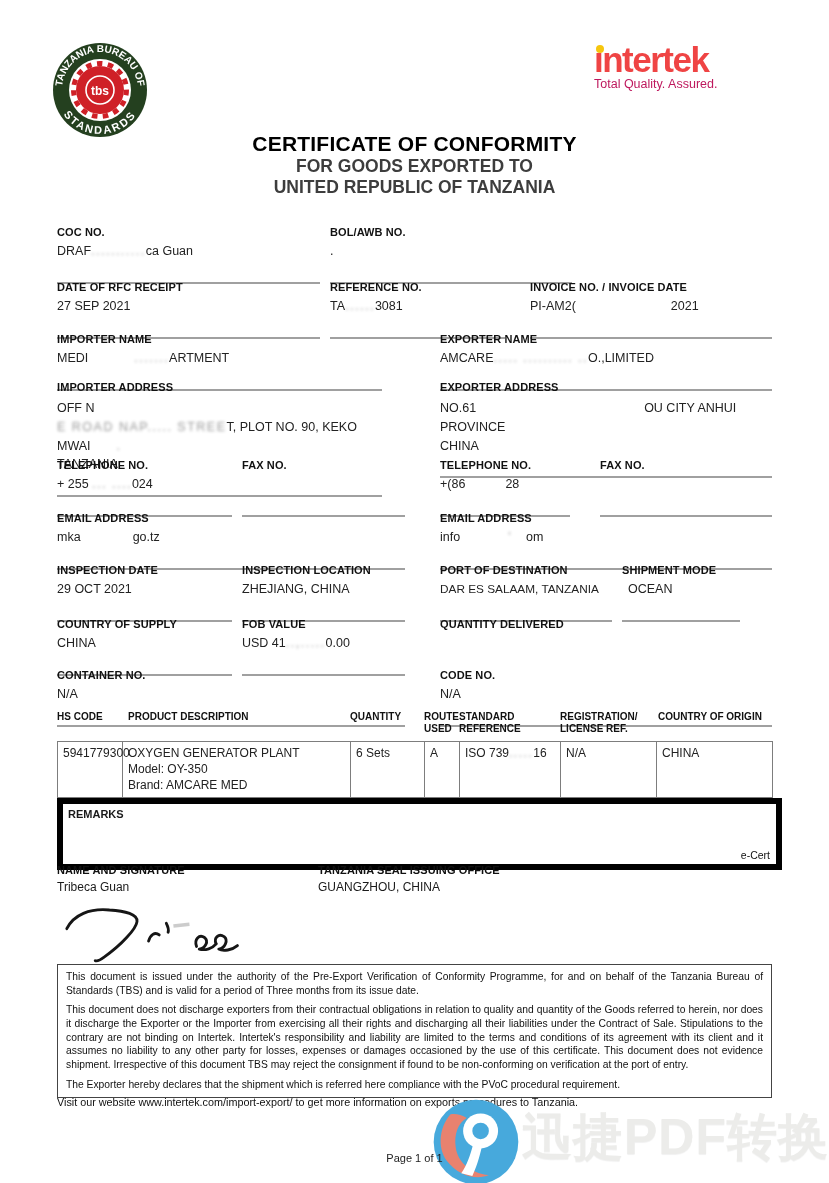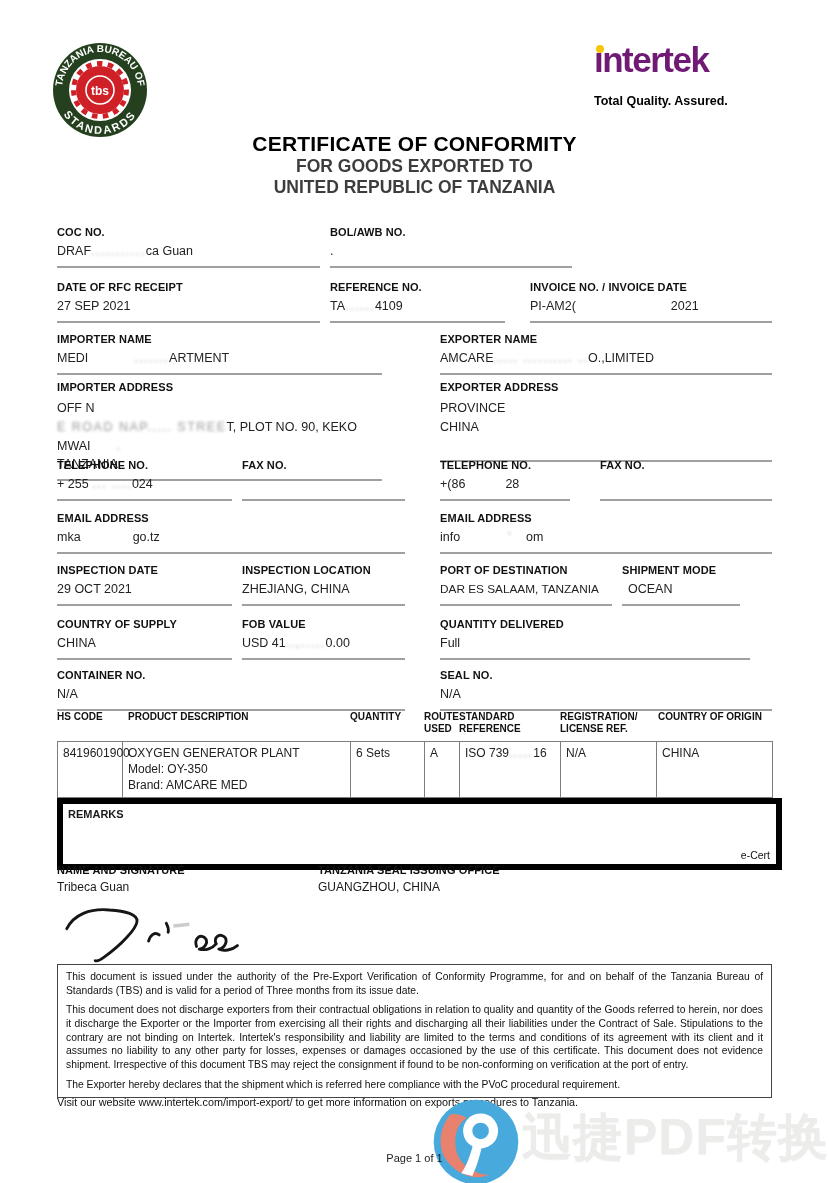--- a/index.html
+++ b/index.html
@@ -2,32 +2,32 @@
 <html><head>
 <meta charset="utf-8">
 <style>
   html,body{margin:0;padding:0;background:#fff;}
   #page{position:relative;width:829px;height:1183px;background:#fff;overflow:hidden;
         font-family:"Liberation Sans","DejaVu Sans",sans-serif;color:#1a1a1a;}
   .abs{position:absolute;}
   
   .tbs-logo{left:50px;top:40px;width:100px;height:100px;}
   .intertek{left:594px;top:42px;width:200px;}
-  .intertek .brand{position:relative;font-size:35px;font-weight:bold;letter-spacing:-1.5px;color:#701a75;line-height:1;}
+  .intertek .brand{position:relative;font-size:35px;font-weight:bold;letter-spacing:-1.5px;color:#ef4444;line-height:1;}
   .intertek .idot{position:absolute;left:2px;top:3px;width:8px;height:8px;border-radius:50%;background:#f6c60d;}
-  .intertek .tagline{font-size:12.5px;font-weight:bold;color:#000000;margin-top:17px;}
+  .intertek .tagline{font-size:12.5px;font-weight:normal;color:#be185d;margin-top:0;}
   
   .title{left:57px;top:132px;width:715px;text-align:center;}
   .title .t1{font-size:21px;font-weight:bold;color:#000;letter-spacing:.2px;}
   .title .t2,.title .t3{font-size:17.5px;font-weight:bold;color:#3d3d3d;line-height:1.22;}
   
   .row{position:absolute;left:57px;display:flex;align-items:flex-start;}
   .field{flex:0 0 auto;}
   .flabel{font-size:11px;font-weight:bold;color:#111;letter-spacing:.1px;white-space:nowrap;}
-  .fvalue{font-size:12.5px;color:#222;margin-top:6px;padding-bottom:5px;border-bottom:2px solid #a0a0a0;
+  .fvalue{font-size:12.5px;color:#222;margin-top:6px;padding-bottom:21px;border-bottom:2px solid #a0a0a0;
           min-height:17px;white-space:nowrap;}
   .fvalue.multiline{white-space:normal;line-height:1.5;min-height:56px;}
   .fvalue span{white-space:pre;}
   .gap{display:inline-block;}
   .redacted{filter:blur(1.6px);opacity:.6;letter-spacing:1.5px;color:#555;}
   
   .thead{position:absolute;left:57px;top:711px;display:grid;grid-template-columns:65px 228px 74px 35px 101px 96px 116px;}
   .th{font-size:10px;font-weight:bold;color:#111;line-height:1.2;padding-right:2px;}
   .trow{position:absolute;left:57px;top:741px;display:grid;grid-template-columns:65px 228px 74px 35px 101px 96px 116px;
         border-left:1px solid #7d7d7d;height:57px;}
@@ -102,21 +102,21 @@
     </div>
   </div>
 
   <div class="row" style="top:281px">
     <div class="field" style="width:263px;margin-right:10px">
       <div class="flabel">DATE OF RFC RECEIPT</div>
       <div class="fvalue">27 SEP 2021</div>
     </div>
     <div class="field" style="width:175px;margin-right:25px">
       <div class="flabel">REFERENCE NO.</div>
-      <div class="fvalue"><span>TA</span><span class="redacted">......</span><span>4109</span></div>
+      <div class="fvalue"><span>TA</span><span class="redacted">......</span><span>3081</span></div>
     </div>
     <div class="field" style="width:242px">
       <div class="flabel">INVOICE NO. / INVOICE DATE</div>
       <div class="fvalue"><span>PI-AM2(</span><span class="gap" style="width: 95px;"></span><span>2021</span></div>
     </div>
   </div>
 
   <div class="row" style="top:333px">
     <div class="field" style="width:325px;margin-right:58px">
       <div class="flabel">IMPORTER NAME</div>
@@ -133,20 +133,21 @@
       <div class="flabel">IMPORTER ADDRESS</div>
       <div class="fvalue multiline">
           <div><span>OFF N</span><span class="gap" style="width: 24px;"></span><span class="redacted">E ROAD NAP..... STREE</span><span>T, PLOT NO. 90, KEKO</span></div>
           <div><span>MWAI</span><span class="gap" style="width: 26px;"></span><span class="redacted">.</span></div>
           <div><span>TANZANIA</span></div>
         </div>
     </div>
     <div class="field" style="width:332px">
       <div class="flabel">EXPORTER ADDRESS</div>
       <div class="fvalue multiline">
+          <div><span>NO.61</span><span class="gap" style="width: 168px;"></span><span>OU CITY ANHUI</span></div>
           <div><span>PROVINCE</span></div>
           <div><span>CHINA</span></div>
         </div>
     </div>
   </div>
 
   <div class="row" style="top:459px">
     <div class="field" style="width:175px;margin-right:10px">
       <div class="flabel">TELEPHONE NO.</div>
       <div class="fvalue"><span>+ 255 </span><span class="redacted">... ....</span><span>024</span></div>
@@ -199,46 +200,45 @@
     <div class="field" style="width:175px;margin-right:10px">
       <div class="flabel">COUNTRY OF SUPPLY</div>
       <div class="fvalue">CHINA</div>
     </div>
     <div class="field" style="width:163px;margin-right:35px">
       <div class="flabel">FOB VALUE</div>
       <div class="fvalue"><span>USD 41</span><span class="redacted">..,.....</span><span>0.00</span></div>
     </div>
     <div class="field" style="width:310px">
       <div class="flabel">QUANTITY DELIVERED</div>
-      <div class="fvalue">Full</div>
     </div>
   </div>
 
   <div class="row" style="top:669px">
     <div class="field" style="width:348px;margin-right:35px">
       <div class="flabel">CONTAINER NO.</div>
       <div class="fvalue">N/A</div>
     </div>
     <div class="field" style="width:332px">
-      <div class="flabel">SEAL NO.</div>
+      <div class="flabel">CODE NO.</div>
       <div class="fvalue">N/A</div>
     </div>
   </div>
 
   <div class="thead">
     <div class="th">HS CODE</div>
     <div class="th" style="padding-left:6px">PRODUCT DESCRIPTION</div>
     <div class="th">QUANTITY</div>
     <div class="th">ROUTE USED</div>
     <div class="th">STANDARD REFERENCE</div>
     <div class="th">REGISTRATION/ LICENSE REF.</div>
     <div class="th" style="padding-left:2px">COUNTRY OF ORIGIN</div>
   </div>
   <div class="trow">
-    <div class="tcell">8419601900</div>
+    <div class="tcell">5941779300</div>
     <div class="tcell">
         <div><span>OXYGEN GENERATOR PLANT</span></div>
         <div><span>Model: OY-350</span></div>
         <div><span>Brand: AMCARE MED</span></div>
       </div>
     <div class="tcell">6 Sets</div>
     <div class="tcell">A</div>
     <div class="tcell"><span>ISO 739</span><span class="redacted">.....</span><span>16</span></div>
     <div class="tcell">N/A</div>
     <div class="tcell">CHINA</div>

